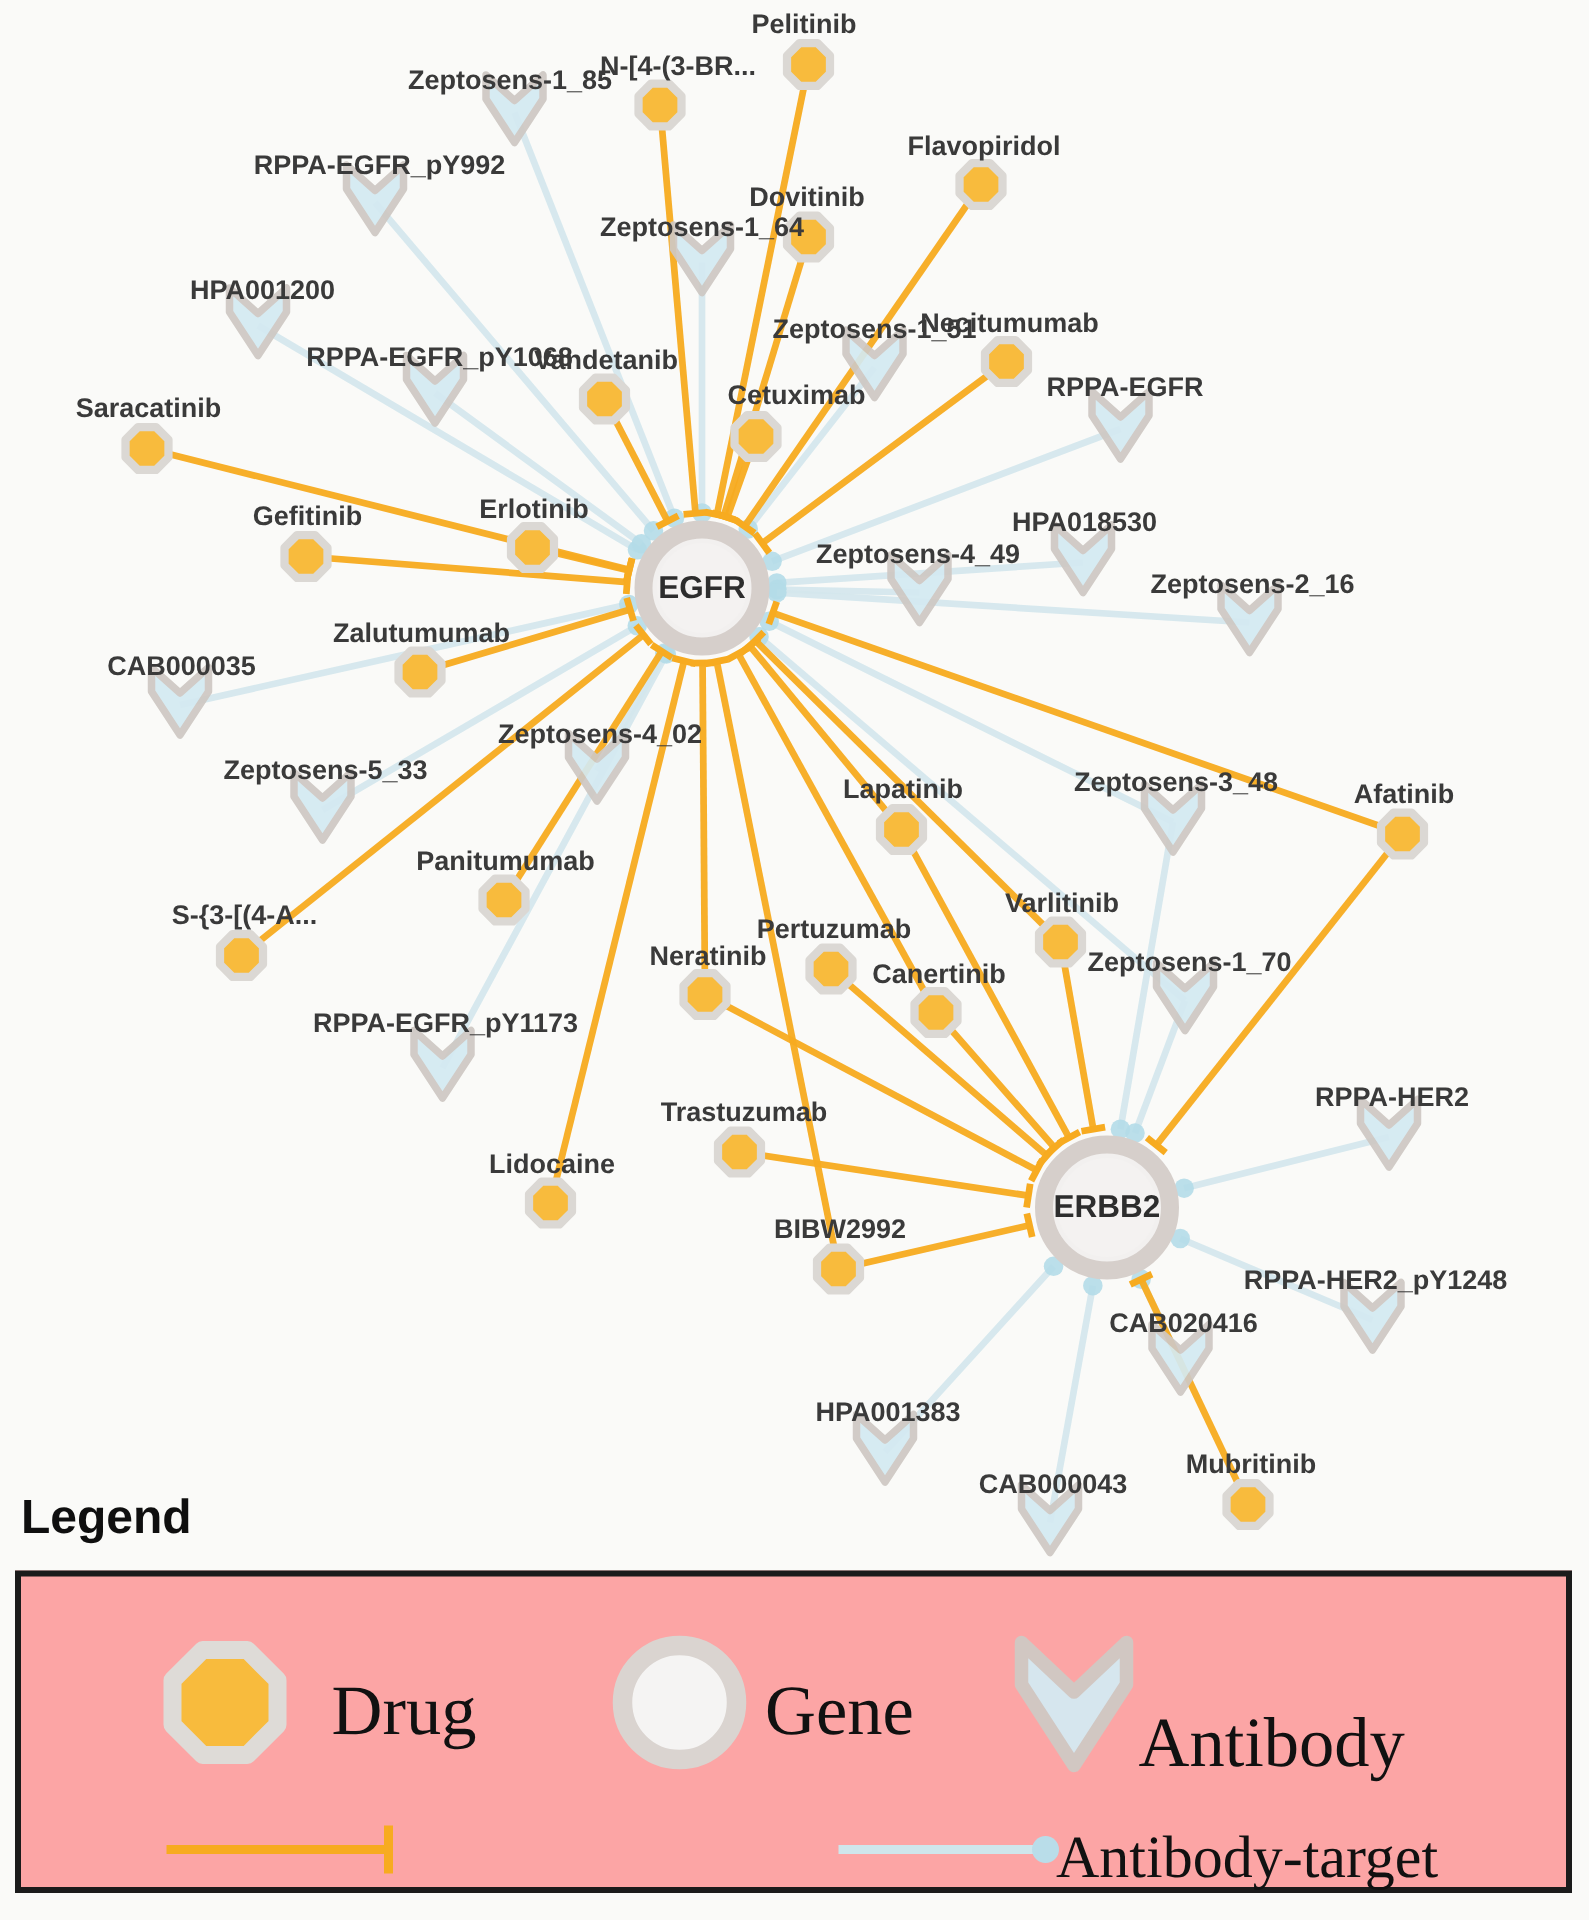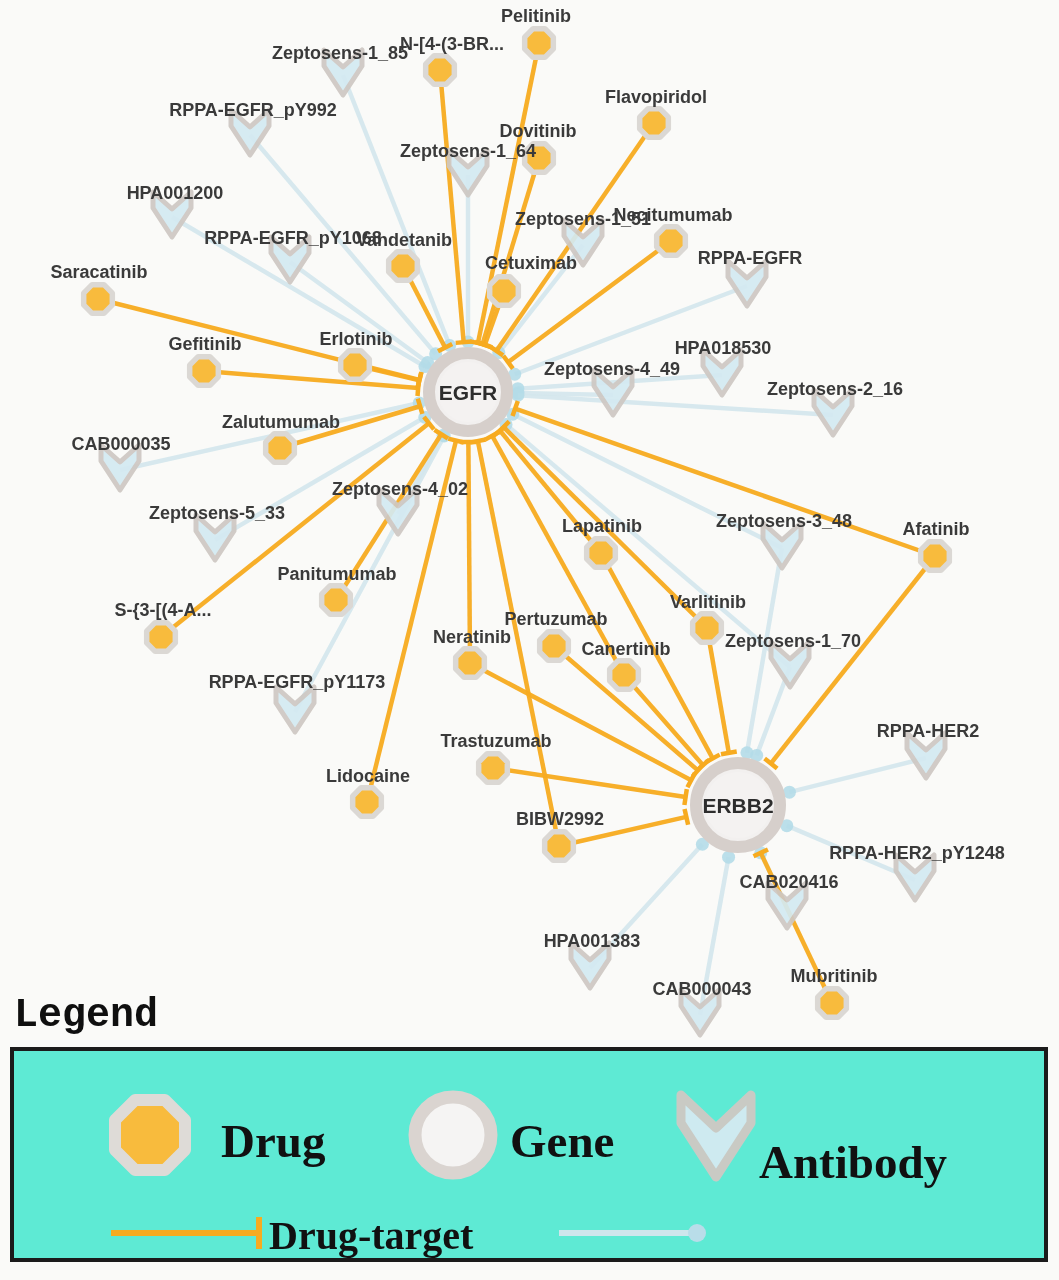--- a/index.html
+++ b/index.html
@@ -5,26 +5,26 @@
   html,body{margin:0;padding:0;}
   body{
     width:1059px;height:1280px;
     background:#fafaf8;
     font-family:"Liberation Sans",sans-serif;
   }
   .figure{position:relative;width:1059px;height:1280px;overflow:hidden;background:#fafaf8;}
   #network{position:absolute;left:0;top:0;}
   .legend-title{
     position:absolute;left:14px;top:993px;
-    font-family:Liberation Mono, monospace;
-    font-weight:bold;font-size:40px;color:#0f0f0f;
+    font-family:Liberation Sans, sans-serif;
+    font-weight:bold;font-size:32px;color:#0f0f0f;
   }
   .legend-box{
     position:absolute;left:10px;top:1047px;width:1030px;height:207px;
-    border:4px solid #1b1b1b;background:#5eead4;font-weight:bold;
+    border:4px solid #1b1b1b;background:#fca5a5;
   }
   .leg-sym{position:absolute;}
   .leg-label{
     position:absolute;transform:translateY(-50%);
     font-family:"Liberation Serif",serif;color:#111;white-space:nowrap;
   }
   .leg-big{font-size:47px;}
   .leg-small{font-size:40px;}
 </style>
 </head>
@@ -363,21 +363,21 @@
 
     <svg class="leg-sym" style="left:655px;top:30px;" width="94" height="112">
       <path d="M 12 14 L 47 47 L 82 14 L 82 42 L 47 96 L 12 42 Z" fill="#d4eaf2" stroke="#cfc9c4" stroke-width="9" stroke-linejoin="round" opacity="0.95"></path>
     </svg>
     <span class="leg-label leg-big" style="left:745px;top:86px;margin-top:25px;">Antibody</span>
 
     <svg class="leg-sym" style="left:93px;top:160px;" width="170" height="44">
       <line x1="4" y1="22" x2="152" y2="22" stroke="#f7ab20" stroke-width="6"></line>
       <line x1="152" y1="6" x2="152" y2="38" stroke="#f7ab20" stroke-width="6"></line>
     </svg>
-    <span class="leg-label leg-small" style="left:255px;top:184px;">Drug-target</span>
 
     <svg class="leg-sym" style="left:541px;top:160px;" width="170" height="44">
       <line x1="4" y1="22" x2="140" y2="22" stroke="#cfe6ec" stroke-width="6"></line>
       <circle cx="142" cy="22" r="9" fill="#b9dde9"></circle>
     </svg>
+    <span class="leg-label leg-small" style="left:690px;top:187px;">Antibody-target</span>
 
   </div>
 </div>
 
 </body></html>

